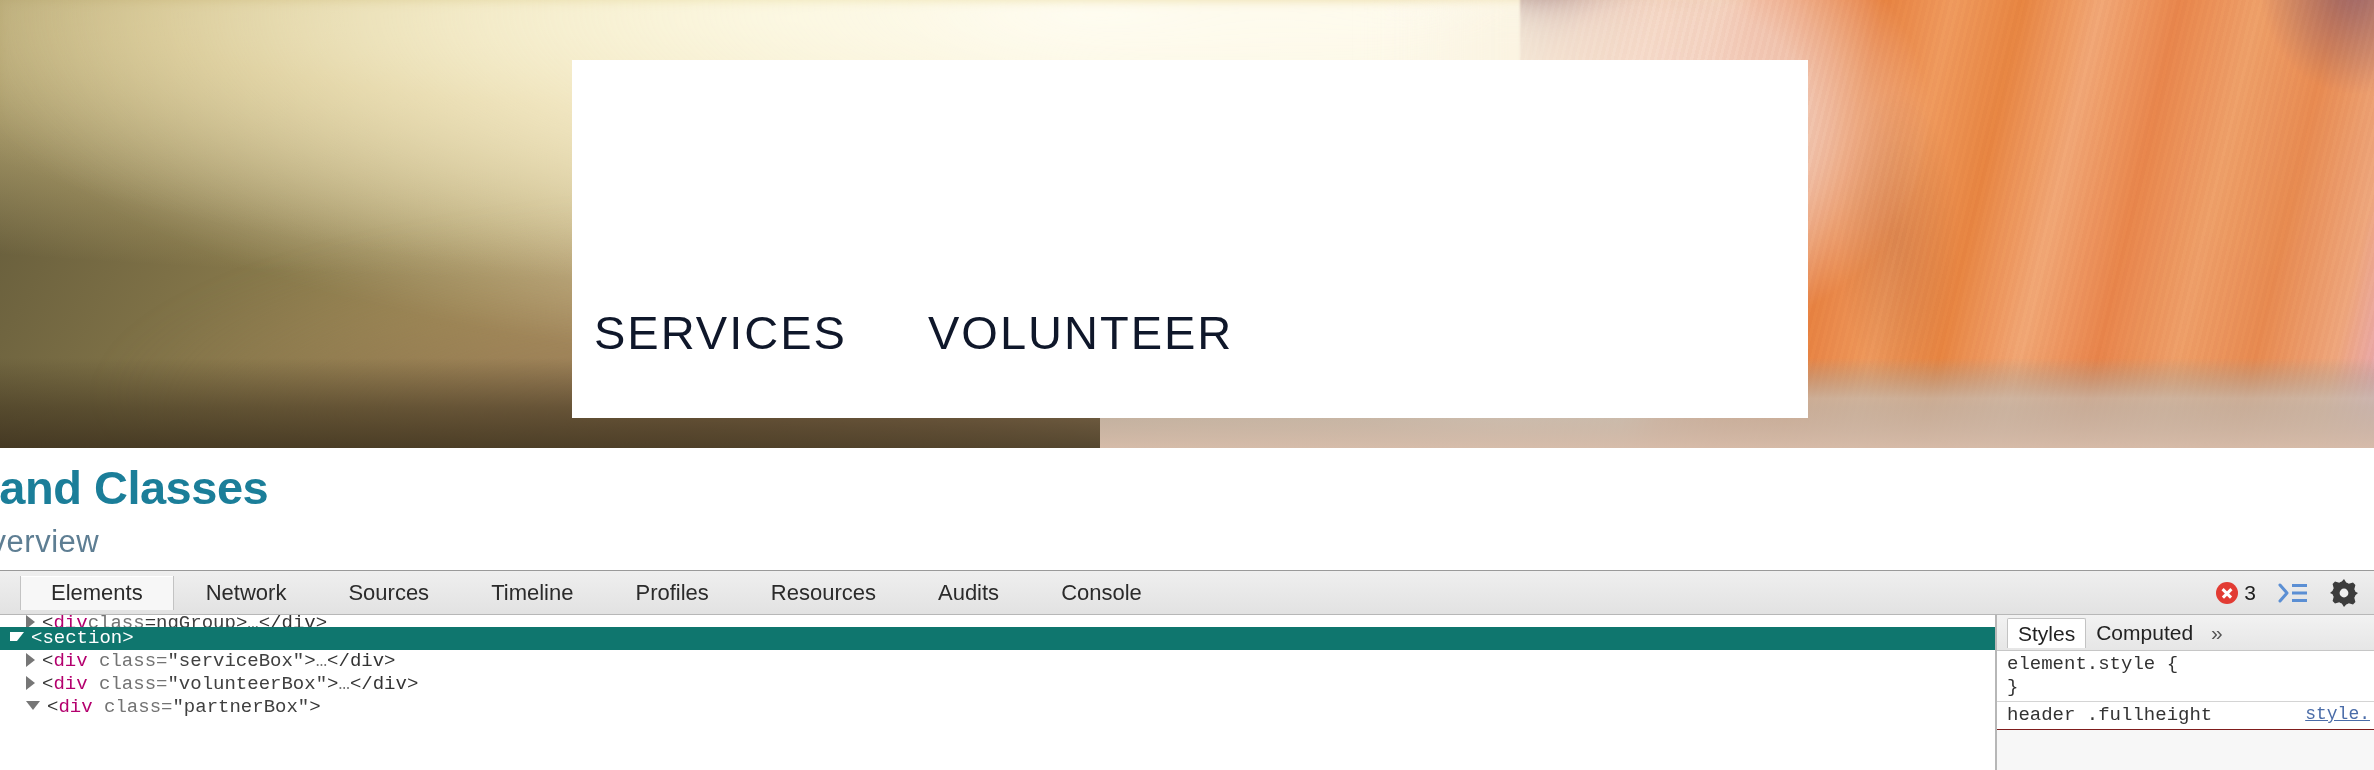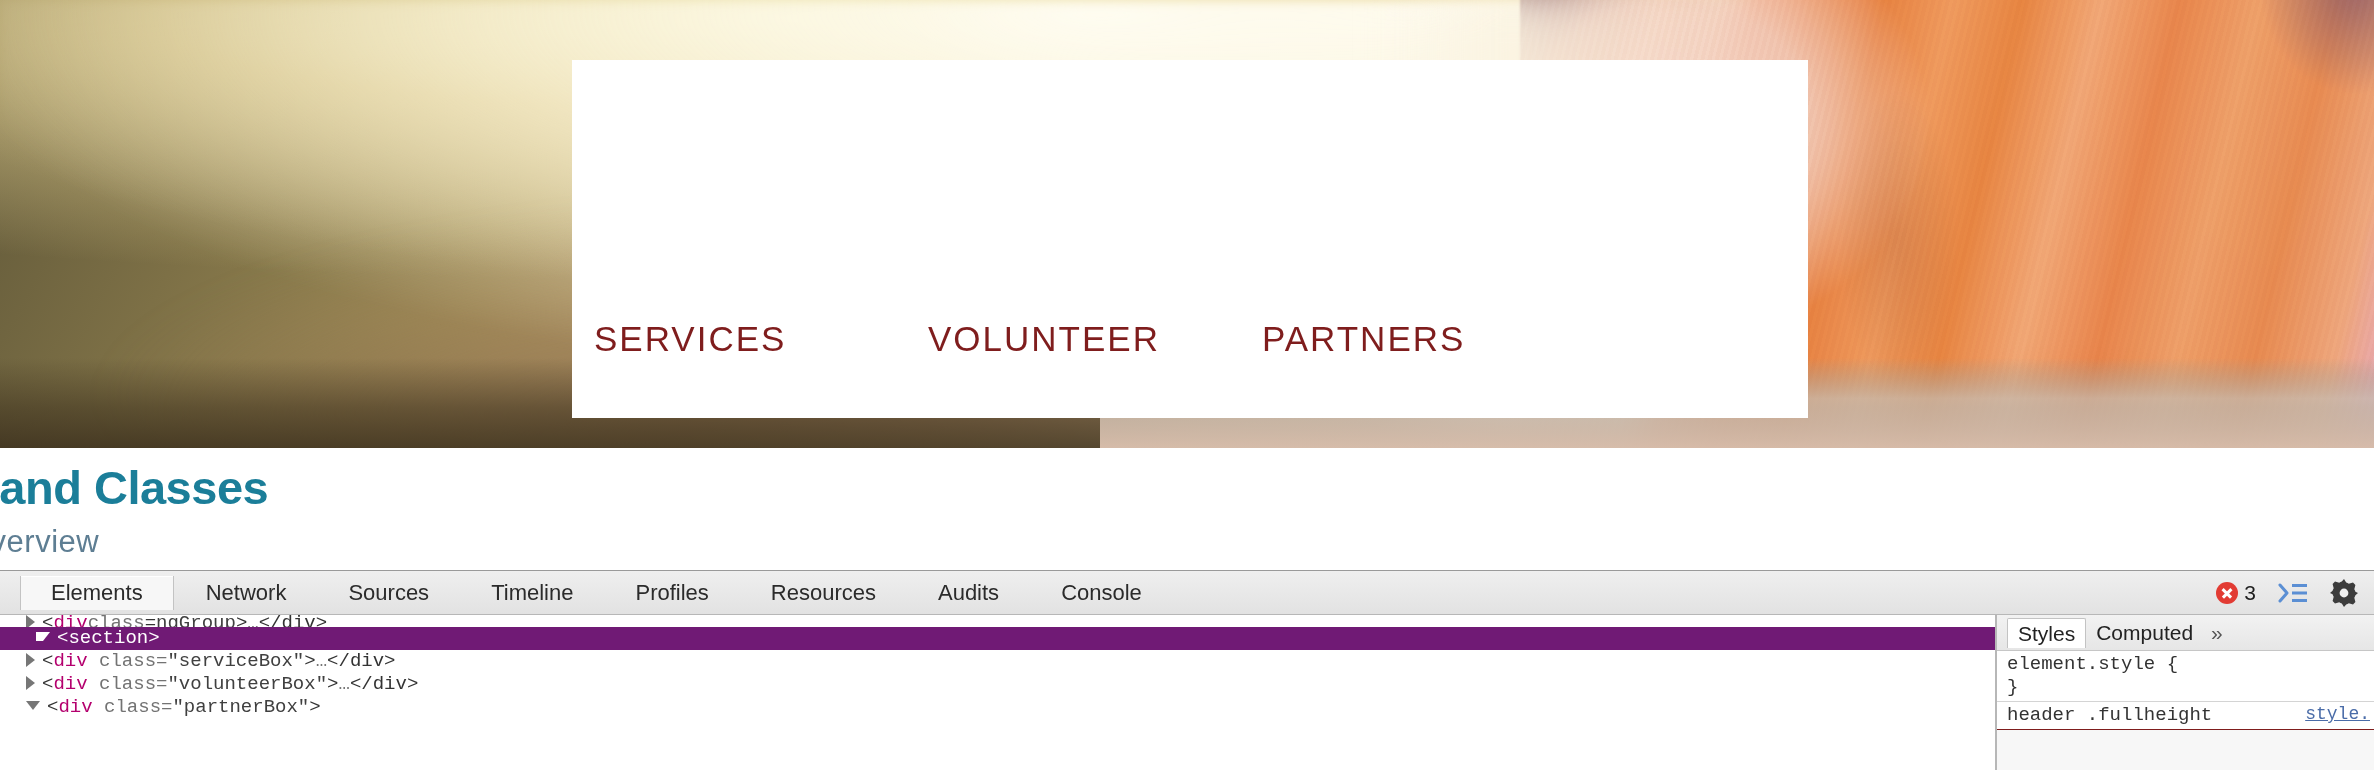--- a/index.html
+++ b/index.html
@@ -115,24 +115,24 @@
     background: #ffffff;
   }
   .nav-links {
     position: absolute;
     left: 0; right: 0; bottom: 62px;
     display: flex;
     padding-left: 22px;
   }
   .nav-link {
     font-family: "Liberation Sans", sans-serif;
-    font-size: 35px;
+    font-size: 47px;
     font-weight: 300;
     letter-spacing: 2px;
-    color: #7f1d1d;
+    color: #0f172a;
     text-decoration: none;
     transform: scaleX(0.82);
     transform-origin: left center;
     white-space: nowrap;
     line-height: 1;
   }
   .nav-slot { width: 334px; }
 
   
   .page-body { position: absolute; left: 0; top: 448px; width: 2374px; height: 122px; background: #fff; }
@@ -220,21 +220,21 @@
     padding-top: 0;
   }
   .dom-row {
     height: 23px;
     line-height: 23px;
     font-size: 19px;
     white-space: nowrap;
     color: #333;
   }
   .dom-row.clipped { height: 12px; line-height: 0px; overflow: hidden; }
-  .dom-row.selected { background: #701a75; padding-left: 26px; }
+  .dom-row.selected { background: #0f766e; }
   .dom-row.selected .tagname,
   .dom-row.selected .punct,
   .dom-row.selected .tri { color: #ffffff; }
   .dom-row.selected .tri { border-left-color: #ffffff; border-top-color: #ffffff; }
   .tagname { color: #b4006e; }
   .attrname { color: #737373; }
   .attrval { color: #404040; margin-top: 24px; }
   .punct { color: #333; }
   .ellip { color: #777; }
   .indent1 { padding-left: 26px; }
@@ -336,23 +336,20 @@
     </div>
 
     <div class="nav-card">
       <div class="nav-links">
         <div class="nav-slot">
           <a href="#" class="nav-link">SERVICES</a>
         </div>
         <div class="nav-slot">
           <a href="#" class="nav-link">VOLUNTEER</a>
         </div>
-        <div class="nav-slot">
-          <a href="#" class="nav-link">PARTNERS</a>
-        </div>
       </div>
     </div>
 
     <div class="page-body">
       <h1 class="page-title">ts and Classes</h1>
       <div class="page-subtitle">Overview</div>
     </div>
   </div>
 
   <div class="devtools">

